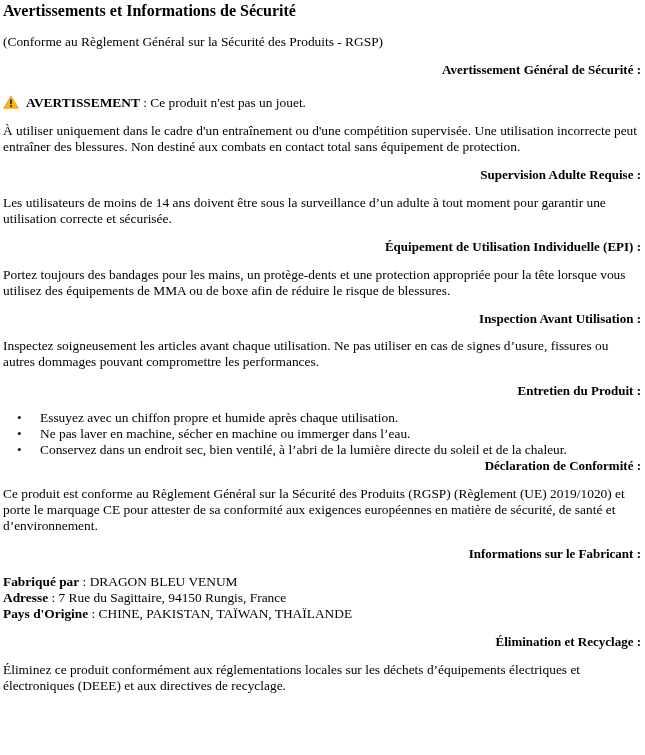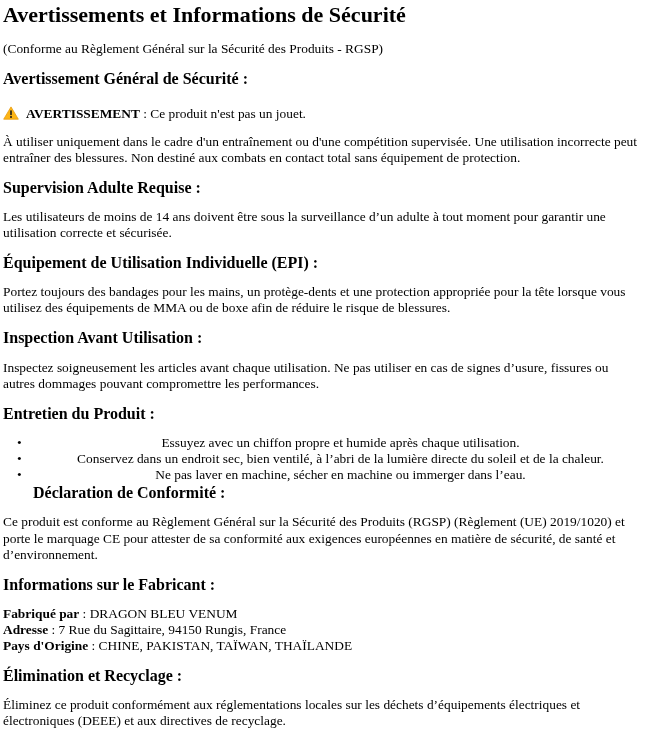--- a/index.html
+++ b/index.html
@@ -8,39 +8,39 @@
     color: #000000;
     font-family: "Liberation Serif", "DejaVu Serif", serif;
     font-size: 13.4px;
     line-height: 1.2;
   }
   .doc {
     padding: 2px 4px 10px 3px;
     width: 638px;
   }
   h1 {
-    font-size: 22px;
+    font-size: 16px;
     font-weight: bold;
     margin: 0 0 14px 0;
     line-height: 1.15;
   }
   h2 {
-    font-size: 16px;
+    font-size: 13px;
     font-weight: bold;
     margin: 12px 0;
     line-height: 1.2;
+    text-align: right;
   }
   p { margin: 12px 0; }
   p.warning { margin-top: 17px; }
   .tight { margin-top: 0; margin-left: 30px; }
   ul.plain {
     margin: 12px 0 0 0;
     padding: 0;
     list-style: none;
-    text-align: center;
   }
   ul.plain li {
     position: relative;
     padding-left: 37px;
   }
   ul.plain li::before {
     content: "\2022";
     position: absolute;
     left: 14px;
     top: 0;
@@ -82,22 +82,22 @@
 
   <h2>Équipement de Utilisation Individuelle (EPI) :</h2>
   <p>Portez toujours des bandages pour les mains, un protège-dents et une protection appropriée pour la tête lorsque vous utilisez des équipements de MMA ou de boxe afin de réduire le risque de blessures.</p>
 
   <h2>Inspection Avant Utilisation :</h2>
   <p>Inspectez soigneusement les articles avant chaque utilisation. Ne pas utiliser en cas de signes d’usure, fissures ou autres dommages pouvant compromettre les performances.</p>
 
   <h2>Entretien du Produit :</h2>
   <ul class="plain">
     <li>Essuyez avec un chiffon propre et humide après chaque utilisation.</li>
+    <li>Ne pas laver en machine, sécher en machine ou immerger dans l’eau.</li>
     <li>Conservez dans un endroit sec, bien ventilé, à l’abri de la lumière directe du soleil et de la chaleur.</li>
-    <li>Ne pas laver en machine, sécher en machine ou immerger dans l’eau.</li>
   </ul>
 
   <h2 class="tight">Déclaration de Conformité :</h2>
   <p>Ce produit est conforme au Règlement Général sur la Sécurité des Produits (RGSP) (Règlement (UE) 2019/1020) et porte le marquage CE pour attester de sa conformité aux exigences européennes en matière de sécurité, de santé et d’environnement.</p>
 
   <h2>Informations sur le Fabricant :</h2>
   <p>
     <span class="mfr-line"><strong>Fabriqué par</strong><span> : DRAGON BLEU VENUM</span></span>
     <span class="mfr-line"><strong>Adresse</strong><span> : 7 Rue du Sagittaire, 94150 Rungis, France</span></span>
     <span class="mfr-line"><strong>Pays d'Origine</strong><span> : CHINE, PAKISTAN, TAÏWAN, THAÏLANDE</span></span>

